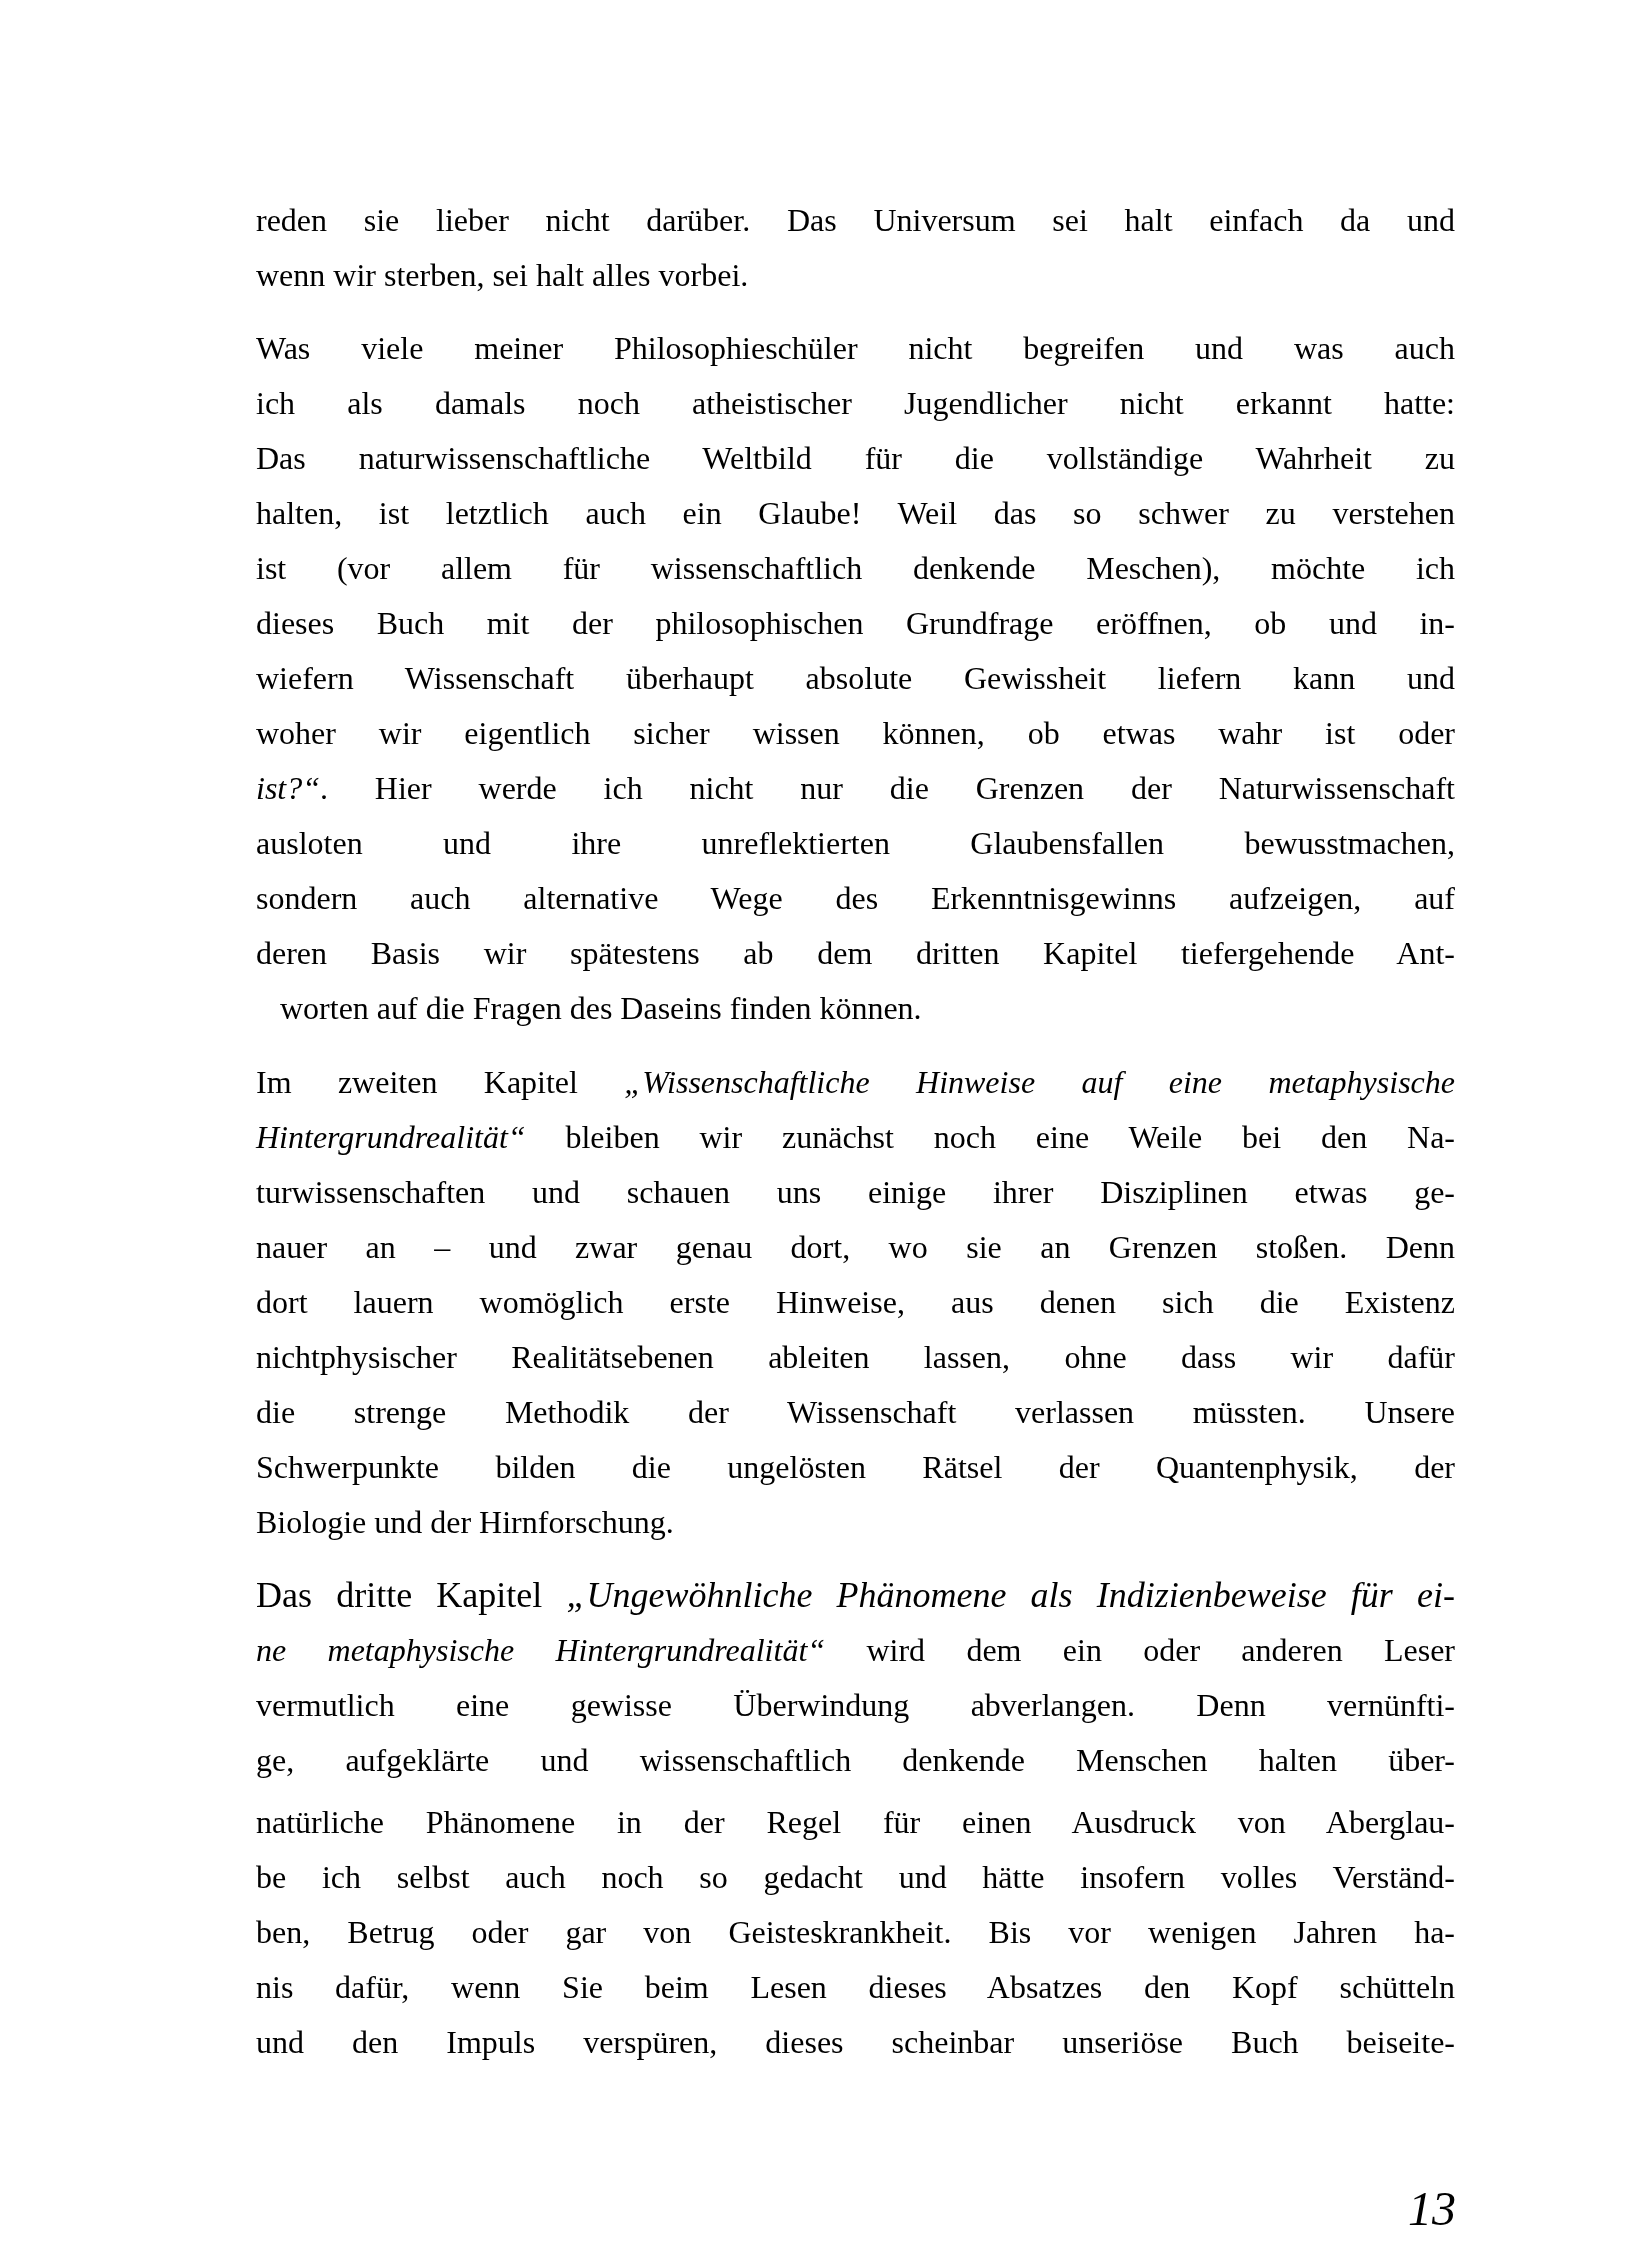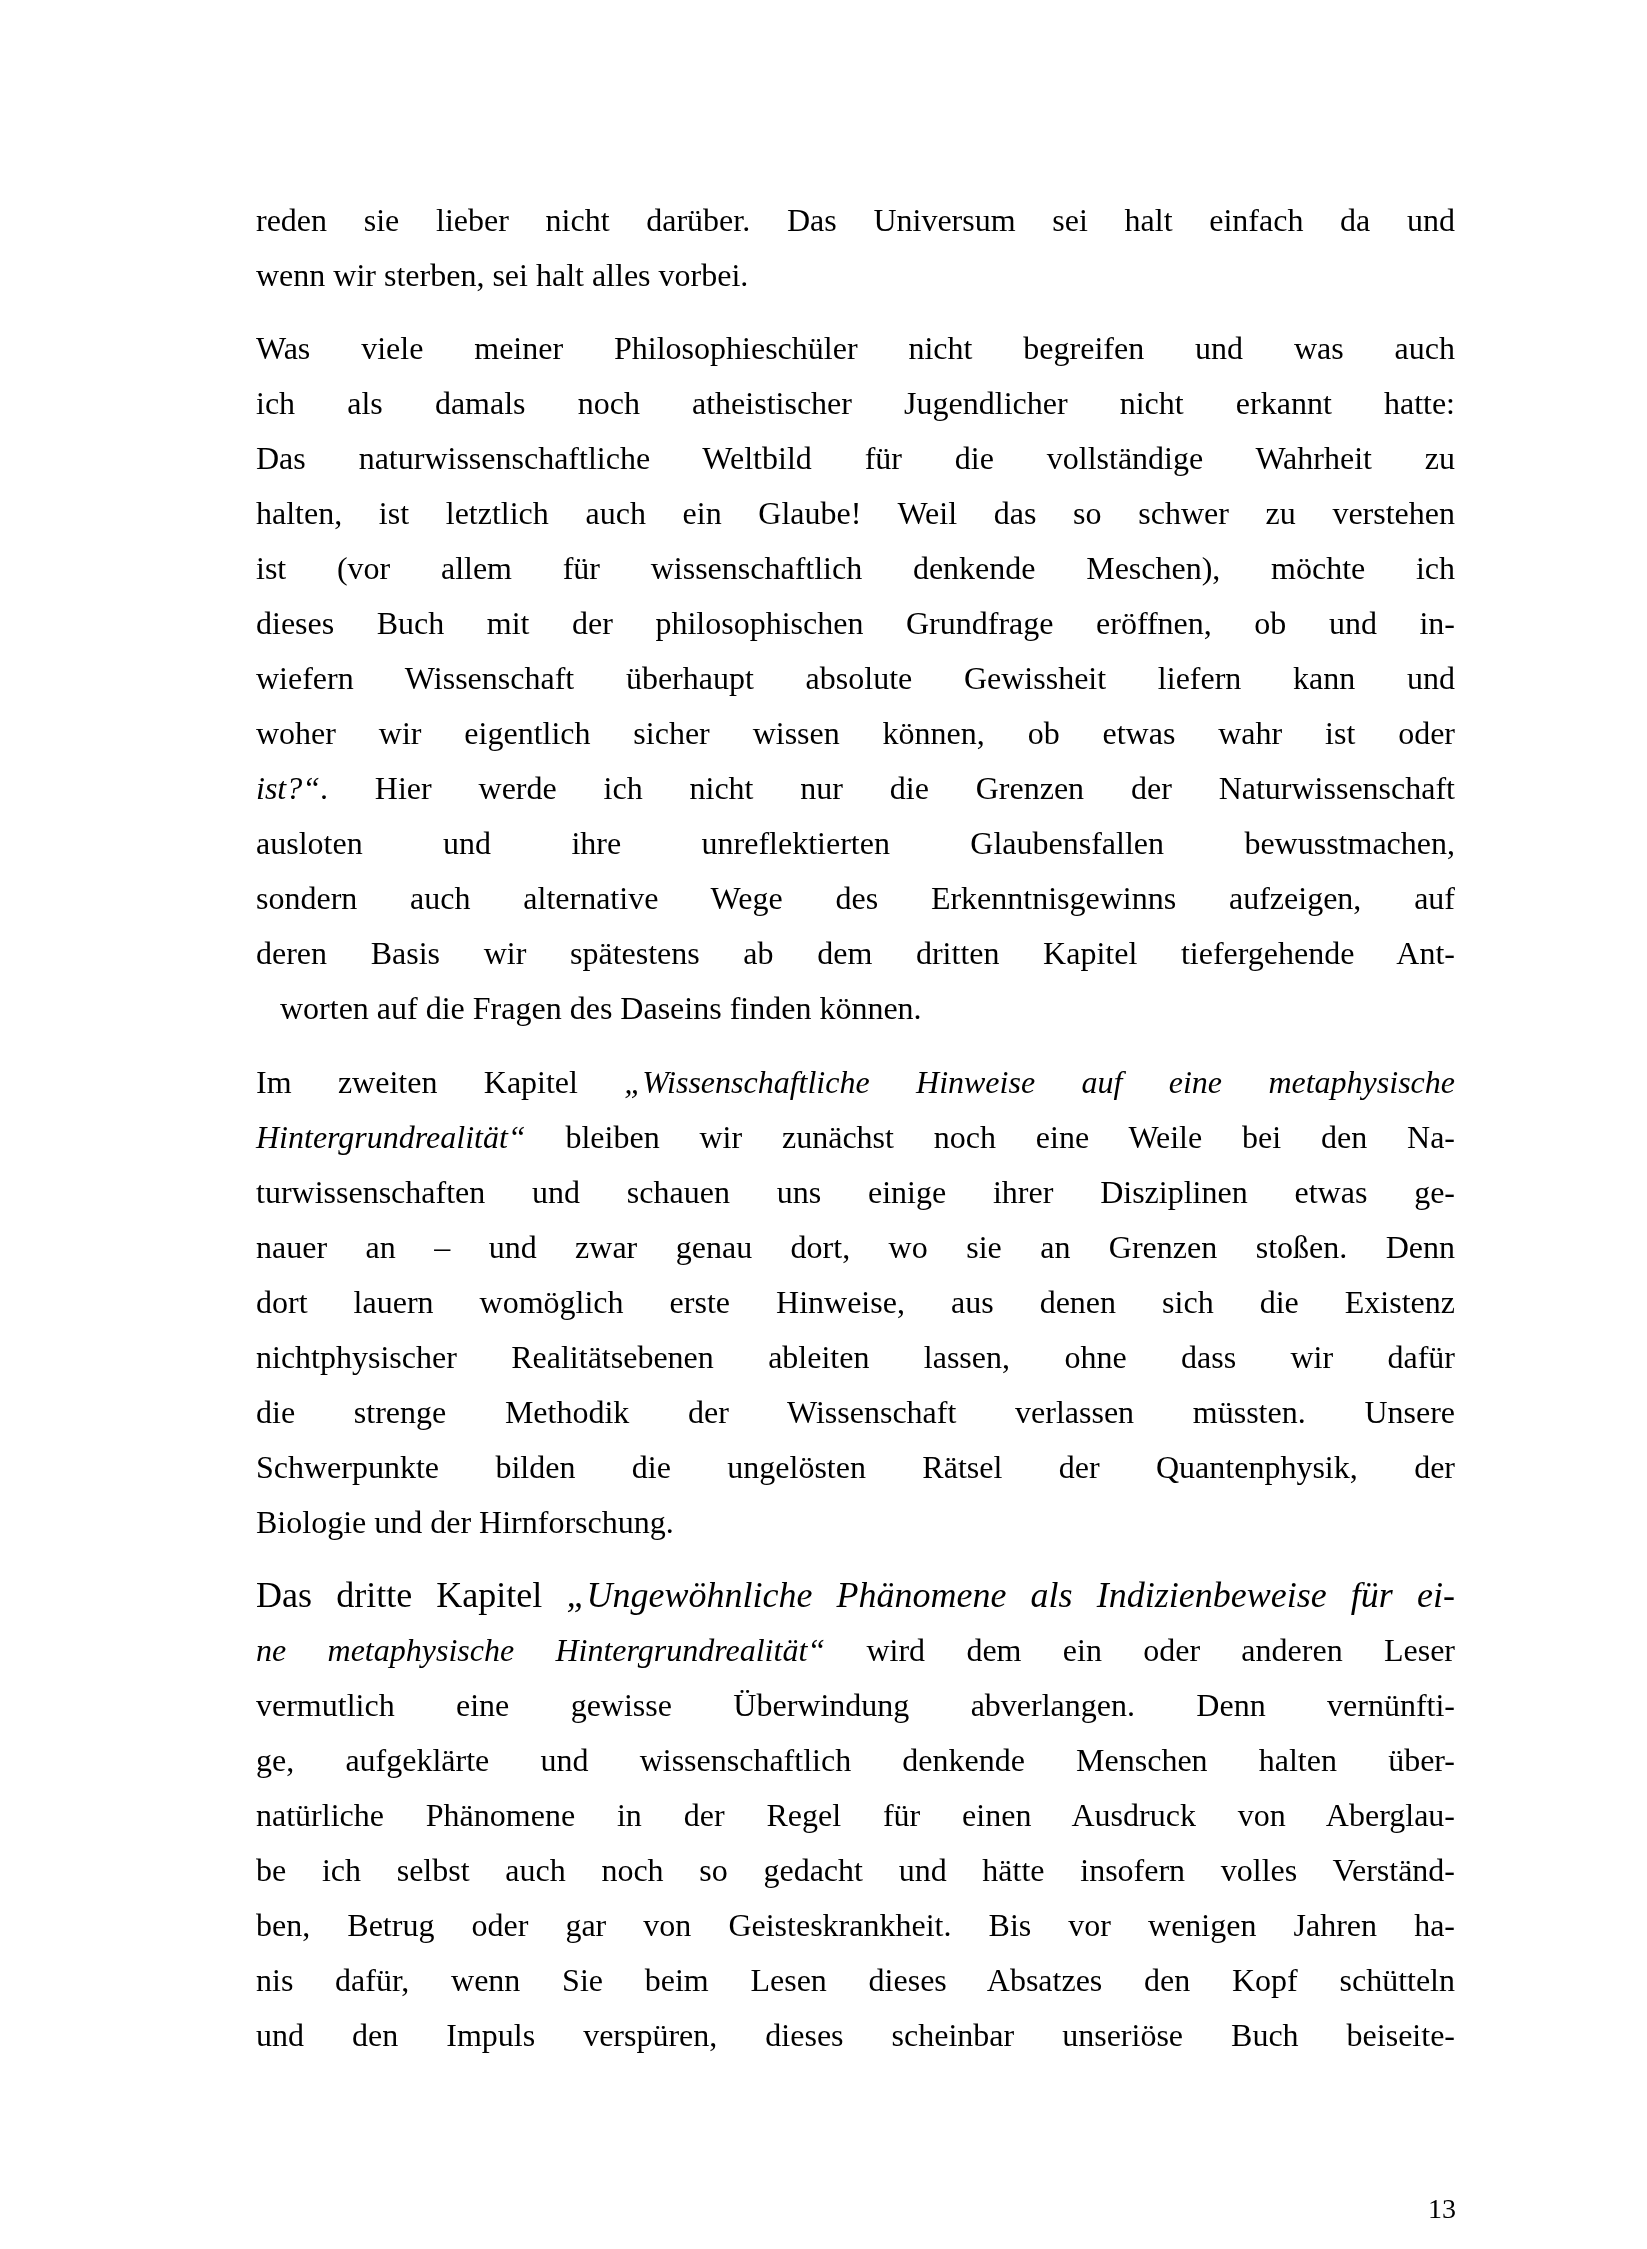--- a/index.html
+++ b/index.html
@@ -46,22 +46,23 @@
     }
     .run-italic {
       font-style: italic;
     }
     .page-number {
       position: absolute;
       top: 2186px;
       left: 1366px;
       width: 90px;
       text-align: right;
-      font-size: 28px;
+      font-size: 48px;
       line-height: 45px;
+      font-style: italic;
     }
   </style>
 </head>
 <body>
 
 <div class="page">
   <div class="text-column" id="text-column">
       <div class="paragraph">
         <span class="line" style="white-space: normal; display: block;"><span>reden sie lieber nicht darüber. Das Universum sei halt einfach da und</span></span>
         <span class="line last" style="white-space: normal; display: block;"><span>wenn wir sterben, sei halt alles vorbei.</span></span>
@@ -90,21 +91,21 @@
         <span class="line" style="white-space: normal; display: block;"><span>nichtphysischer Realitätsebenen ableiten lassen, ohne dass wir dafür</span></span>
         <span class="line" style="white-space: normal; display: block;"><span>die strenge Methodik der Wissenschaft verlassen müssten. Unsere</span></span>
         <span class="line" style="white-space: normal; display: block;"><span>Schwerpunkte bilden die ungelösten Rätsel der Quantenphysik, der</span></span>
         <span class="line last" style="white-space: normal; display: block;"><span>Biologie und der Hirnforschung.</span></span>
       </div>
       <div class="paragraph">
         <span class="line" style="white-space: normal; display: block; font-size: 36px;"><span>Das dritte Kapitel </span><span class="run-italic">„Ungewöhnliche Phänomene als Indizienbeweise für ei-</span></span>
         <span class="line" style="white-space: normal; display: block;"><span class="run-italic">ne metaphysische Hintergrundrealität“</span><span> wird dem ein oder anderen Leser</span></span>
         <span class="line" style="white-space: normal; display: block;"><span>vermutlich eine gewisse Überwindung abverlangen. Denn vernünfti-</span></span>
         <span class="line" style="white-space: normal; display: block;"><span>ge, aufgeklärte und wissenschaftlich denkende Menschen halten über-</span></span>
-        <span class="line" style="white-space: normal; display: block;"><span>natürliche Phänomene in der Regel für einen Ausdruck von Aberglau-</span></span>
+        <span class="line" style="white-space: normal; display: block; margin-top: 7px;"><span>natürliche Phänomene in der Regel für einen Ausdruck von Aberglau-</span></span>
         <span class="line" style="white-space: normal; display: block;"><span>be ich selbst auch noch so gedacht und hätte insofern volles Verständ-</span></span>
         <span class="line" style="white-space: normal; display: block;"><span>ben, Betrug oder gar von Geisteskrankheit. Bis vor wenigen Jahren ha-</span></span>
         <span class="line" style="white-space: normal; display: block;"><span>nis dafür, wenn Sie beim Lesen dieses Absatzes den Kopf schütteln</span></span>
         <span class="line" style="white-space: normal; display: block;"><span>und den Impuls verspüren, dieses scheinbar unseriöse Buch beiseite-</span></span>
       </div>
     </div>
   <div class="page-number">13</div>
 </div>
 
 

